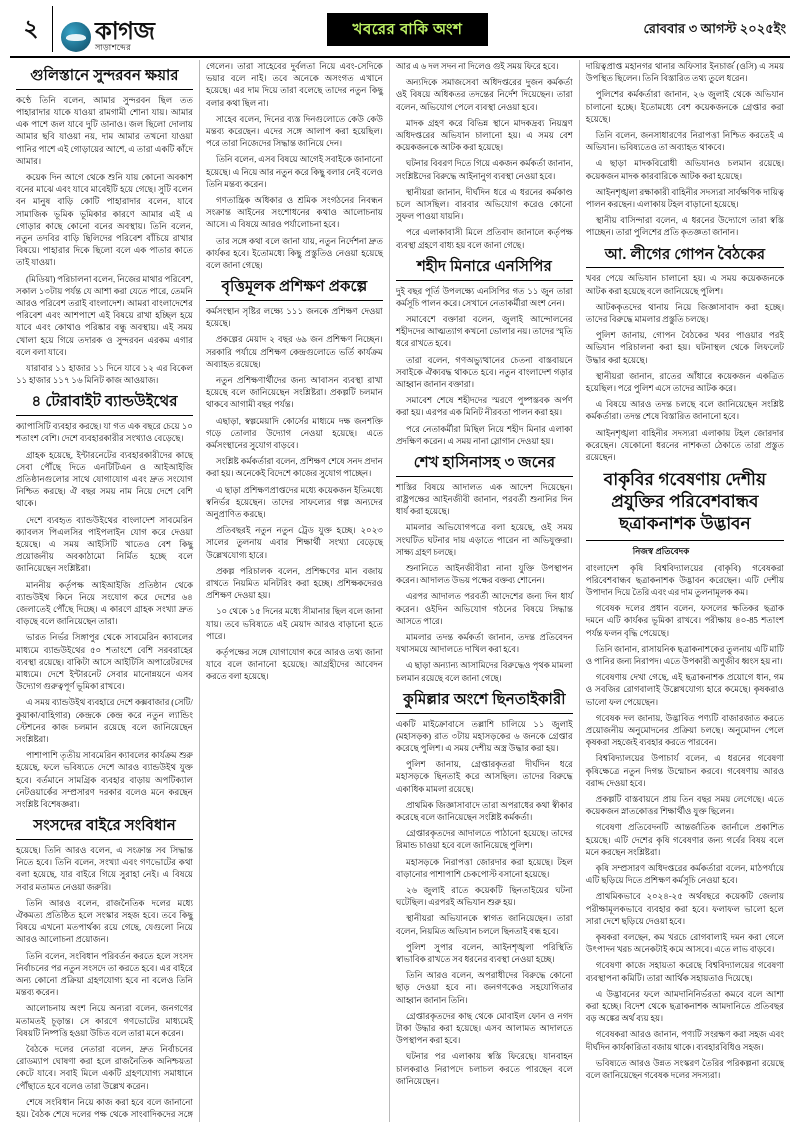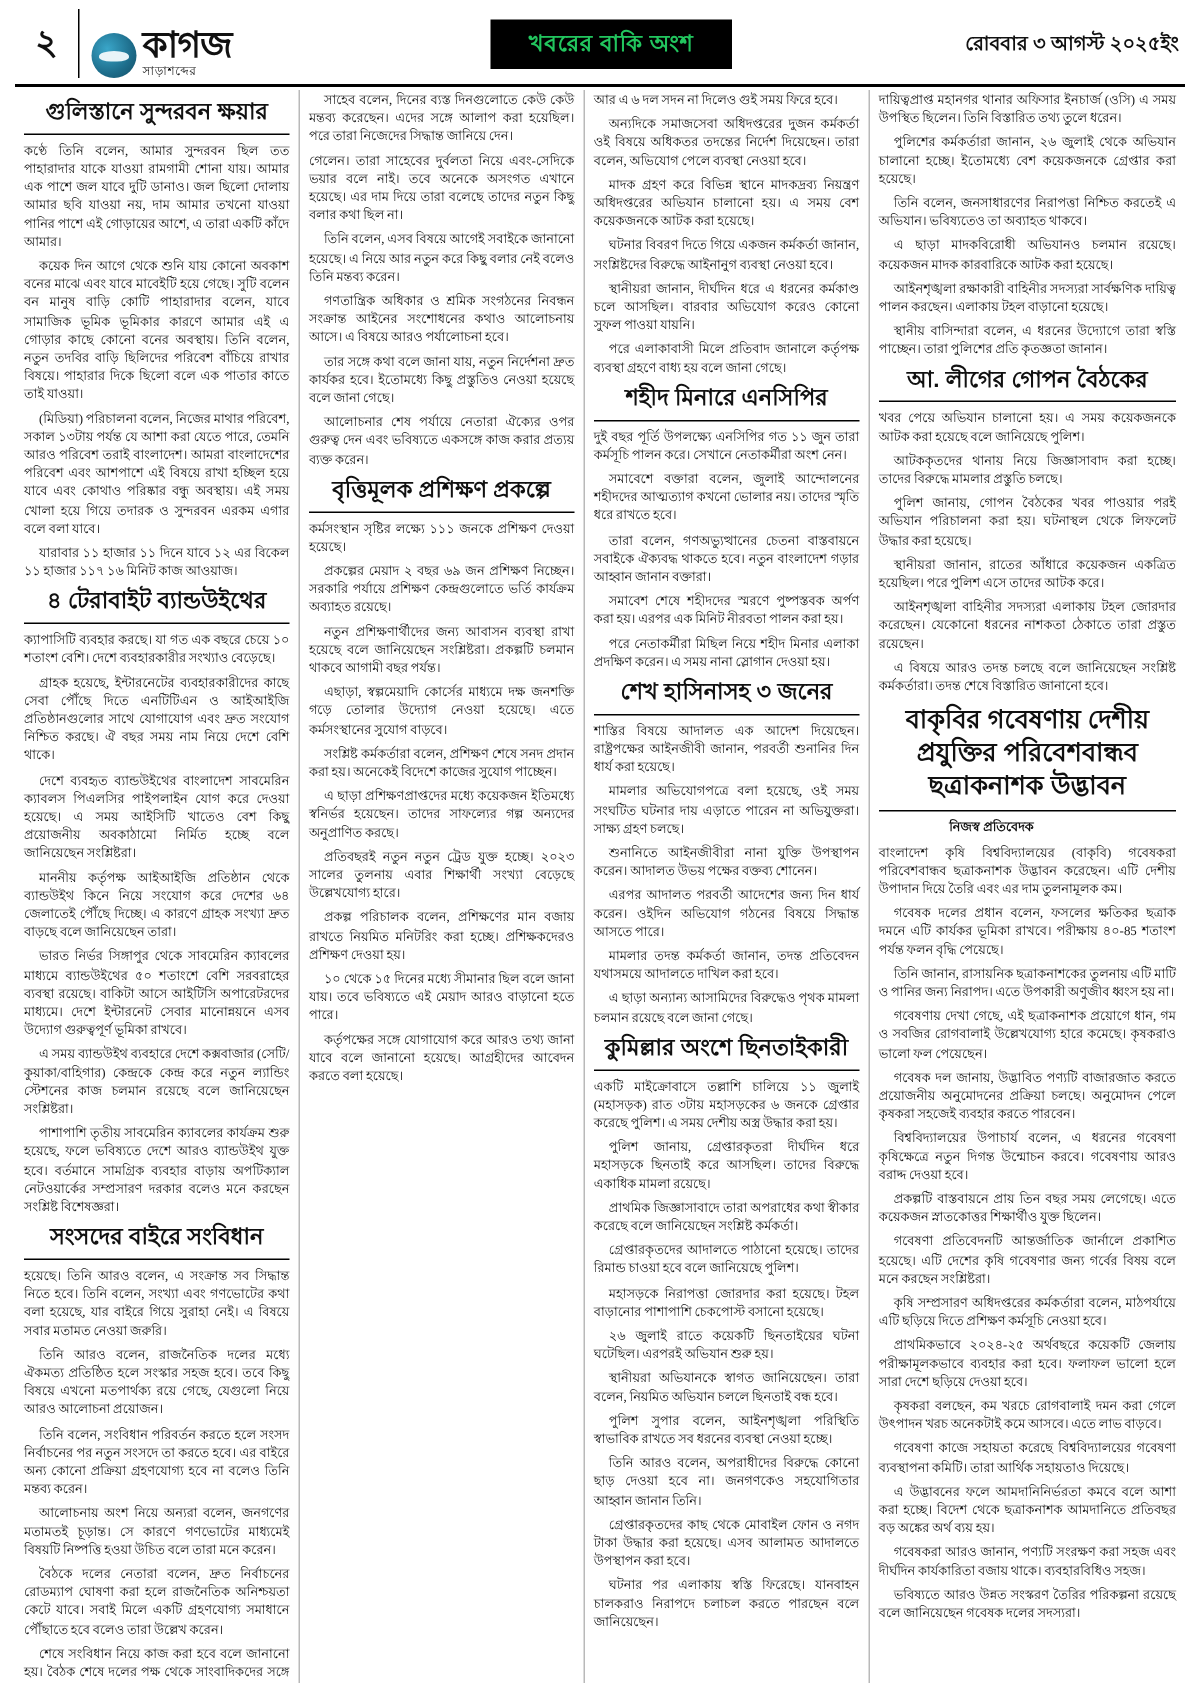--- a/index.html
+++ b/index.html
@@ -49,21 +49,21 @@
     font-family:"Liberation Sans","DejaVu Sans",sans-serif;
   }
   .logo-sub{
     font-size:8px;letter-spacing:0.5px;margin-top:1px;
     font-family:Liberation Serif, serif;
   }
   .center-banner{
     flex:1;display:flex;align-items:center;justify-content:center;
   }
   .banner-box{
-    background:#000;color:#22c55e;
+    background:#000;color:#bef264;
     padding:4px 26px;
     font-size:15px;font-weight:bold;
     font-family:"Liberation Sans","DejaVu Sans",sans-serif;
     letter-spacing:0.5px;
   }
   .dateline{
     width:210px;display:flex;align-items:center;justify-content:flex-end;
     font-size:13px;font-weight:bold;padding-right:4px;
     font-family:"Liberation Sans","DejaVu Sans",sans-serif;
   }
@@ -159,26 +159,25 @@
           <p class="body first">হয়েছে। তিনি আরও বলেন, এ সংক্রান্ত সব সিদ্ধান্ত নিতে হবে। তিনি বলেন, সংখ্যা এবং গণভোটের কথা বলা হয়েছে, যার বাইরে গিয়ে সুরাহা নেই। এ বিষয়ে সবার মতামত নেওয়া জরুরি।</p>
           <p class="body">তিনি আরও বলেন, রাজনৈতিক দলের মধ্যে ঐকমত্য প্রতিষ্ঠিত হলে সংস্কার সহজ হবে। তবে কিছু বিষয়ে এখনো মতপার্থক্য রয়ে গেছে, যেগুলো নিয়ে আরও আলোচনা প্রয়োজন।</p>
           <p class="body">তিনি বলেন, সংবিধান পরিবর্তন করতে হলে সংসদ নির্বাচনের পর নতুন সংসদে তা করতে হবে। এর বাইরে অন্য কোনো প্রক্রিয়া গ্রহণযোগ্য হবে না বলেও তিনি মন্তব্য করেন।</p>
           <p class="body">আলোচনায় অংশ নিয়ে অন্যরা বলেন, জনগণের মতামতই চূড়ান্ত। সে কারণে গণভোটের মাধ্যমেই বিষয়টি নিষ্পত্তি হওয়া উচিত বলে তারা মনে করেন।</p>
           <p class="body">বৈঠকে দলের নেতারা বলেন, দ্রুত নির্বাচনের রোডম্যাপ ঘোষণা করা হলে রাজনৈতিক অনিশ্চয়তা কেটে যাবে। সবাই মিলে একটি গ্রহণযোগ্য সমাধানে পৌঁছাতে হবে বলেও তারা উল্লেখ করেন।</p>
           <p class="body">শেষে সংবিধান নিয়ে কাজ করা হবে বলে জানানো হয়। বৈঠক শেষে দলের পক্ষ থেকে সাংবাদিকদের সঙ্গে কথা বলা হয়।</p>
         </div>
       </div>
     <div class="col">
         <div>
+          <p class="body first">গেলেন। তারা সাহেবের দুর্বলতা নিয়ে এবং-সেদিকে ভয়ার বলে নাই। তবে অনেকে অসংগত এখানে হয়েছে। এর দাম দিয়ে তারা বলেছে তাদের নতুন কিছু বলার কথা ছিল না।</p>
           <p class="body">সাহেব বলেন, দিনের ব্যস্ত দিনগুলোতে কেউ কেউ মন্তব্য করেছেন। এদের সঙ্গে আলাপ করা হয়েছিল। পরে তারা নিজেদের সিদ্ধান্ত জানিয়ে দেন।</p>
-          <p class="body first">গেলেন। তারা সাহেবের দুর্বলতা নিয়ে এবং-সেদিকে ভয়ার বলে নাই। তবে অনেকে অসংগত এখানে হয়েছে। এর দাম দিয়ে তারা বলেছে তাদের নতুন কিছু বলার কথা ছিল না।</p>
           <p class="body">তিনি বলেন, এসব বিষয়ে আগেই সবাইকে জানানো হয়েছে। এ নিয়ে আর নতুন করে কিছু বলার নেই বলেও তিনি মন্তব্য করেন।</p>
           <p class="body">গণতান্ত্রিক অধিকার ও শ্রমিক সংগঠনের নিবন্ধন সংক্রান্ত আইনের সংশোধনের কথাও আলোচনায় আসে। এ বিষয়ে আরও পর্যালোচনা হবে।</p>
           <p class="body">তার সঙ্গে কথা বলে জানা যায়, নতুন নির্দেশনা দ্রুত কার্যকর হবে। ইতোমধ্যে কিছু প্রস্তুতিও নেওয়া হয়েছে বলে জানা গেছে।</p>
-          <p class="body">আলোচনার শেষ পর্যায়ে নেতারা ঐক্যের ওপর গুরুত্ব দেন এবং ভবিষ্যতে একসঙ্গে কাজ করার প্রত্যয় ব্যক্ত করেন।</p>
         </div>
         <div>
           <h2 class="head">বৃত্তিমূলক প্রশিক্ষণ প্রকল্পে</h2>
           <hr class="rule">
           <p class="body first">কর্মসংস্থান সৃষ্টির লক্ষ্যে ১১১ জনকে প্রশিক্ষণ দেওয়া হয়েছে।</p>
           <p class="body">প্রকল্পের মেয়াদ ২ বছর ৬৯ জন প্রশিক্ষণ নিচ্ছেন। সরকারি পর্যায়ে প্রশিক্ষণ কেন্দ্রগুলোতে ভর্তি কার্যক্রম অব্যাহত রয়েছে।</p>
           <p class="body">নতুন প্রশিক্ষণার্থীদের জন্য আবাসন ব্যবস্থা রাখা হয়েছে বলে জানিয়েছেন সংশ্লিষ্টরা। প্রকল্পটি চলমান থাকবে আগামী বছর পর্যন্ত।</p>
           <p class="body">এছাড়া, স্বল্পমেয়াদি কোর্সের মাধ্যমে দক্ষ জনশক্তি গড়ে তোলার উদ্যোগ নেওয়া হয়েছে। এতে কর্মসংস্থানের সুযোগ বাড়বে।</p>
           <p class="body">সংশ্লিষ্ট কর্মকর্তারা বলেন, প্রশিক্ষণ শেষে সনদ প্রদান করা হয়। অনেকেই বিদেশে কাজের সুযোগ পাচ্ছেন।</p>
           <p class="body">এ ছাড়া প্রশিক্ষণপ্রাপ্তদের মধ্যে কয়েকজন ইতিমধ্যে স্বনির্ভর হয়েছেন। তাদের সাফল্যের গল্প অন্যদের অনুপ্রাণিত করছে।</p>
@@ -241,22 +240,22 @@
           <p class="body">আইনশৃঙ্খলা রক্ষাকারী বাহিনীর সদস্যরা সার্বক্ষণিক দায়িত্ব পালন করছেন। এলাকায় টহল বাড়ানো হয়েছে।</p>
           <p class="body">স্থানীয় বাসিন্দারা বলেন, এ ধরনের উদ্যোগে তারা স্বস্তি পাচ্ছেন। তারা পুলিশের প্রতি কৃতজ্ঞতা জানান।</p>
         </div>
         <div>
           <h2 class="head">আ. লীগের গোপন বৈঠকের</h2>
           <hr class="rule">
           <p class="body first">খবর পেয়ে অভিযান চালানো হয়। এ সময় কয়েকজনকে আটক করা হয়েছে বলে জানিয়েছে পুলিশ।</p>
           <p class="body">আটককৃতদের থানায় নিয়ে জিজ্ঞাসাবাদ করা হচ্ছে। তাদের বিরুদ্ধে মামলার প্রস্তুতি চলছে।</p>
           <p class="body">পুলিশ জানায়, গোপন বৈঠকের খবর পাওয়ার পরই অভিযান পরিচালনা করা হয়। ঘটনাস্থল থেকে লিফলেট উদ্ধার করা হয়েছে।</p>
           <p class="body">স্থানীয়রা জানান, রাতের আঁধারে কয়েকজন একত্রিত হয়েছিল। পরে পুলিশ এসে তাদের আটক করে।</p>
+          <p class="body">এ বিষয়ে আরও তদন্ত চলছে বলে জানিয়েছেন সংশ্লিষ্ট কর্মকর্তারা। তদন্ত শেষে বিস্তারিত জানানো হবে।</p>
           <p class="body">আইনশৃঙ্খলা বাহিনীর সদস্যরা এলাকায় টহল জোরদার করেছেন। যেকোনো ধরনের নাশকতা ঠেকাতে তারা প্রস্তুত রয়েছেন।</p>
-          <p class="body">এ বিষয়ে আরও তদন্ত চলছে বলে জানিয়েছেন সংশ্লিষ্ট কর্মকর্তারা। তদন্ত শেষে বিস্তারিত জানানো হবে।</p>
         </div>
         <div>
           <h2 class="head big">বাকৃবির গবেষণায় দেশীয় প্রযুক্তির পরিবেশবান্ধব ছত্রাকনাশক উদ্ভাবন</h2>
           <hr class="rule">
           <div class="byline">নিজস্ব প্রতিবেদক</div>
           <p class="body first">বাংলাদেশ কৃষি বিশ্ববিদ্যালয়ের (বাকৃবি) গবেষকরা পরিবেশবান্ধব ছত্রাকনাশক উদ্ভাবন করেছেন। এটি দেশীয় উপাদান দিয়ে তৈরি এবং এর দাম তুলনামূলক কম।</p>
           <p class="body">গবেষক দলের প্রধান বলেন, ফসলের ক্ষতিকর ছত্রাক দমনে এটি কার্যকর ভূমিকা রাখবে। পরীক্ষায় ৪০-85 শতাংশ পর্যন্ত ফলন বৃদ্ধি পেয়েছে।</p>
           <p class="body">তিনি জানান, রাসায়নিক ছত্রাকনাশকের তুলনায় এটি মাটি ও পানির জন্য নিরাপদ। এতে উপকারী অণুজীব ধ্বংস হয় না।</p>
           <p class="body">গবেষণায় দেখা গেছে, এই ছত্রাকনাশক প্রয়োগে ধান, গম ও সবজির রোগবালাই উল্লেখযোগ্য হারে কমেছে। কৃষকরাও ভালো ফল পেয়েছেন।</p>
           <p class="body">গবেষক দল জানায়, উদ্ভাবিত পণ্যটি বাজারজাত করতে প্রয়োজনীয় অনুমোদনের প্রক্রিয়া চলছে। অনুমোদন পেলে কৃষকরা সহজেই ব্যবহার করতে পারবেন।</p>

